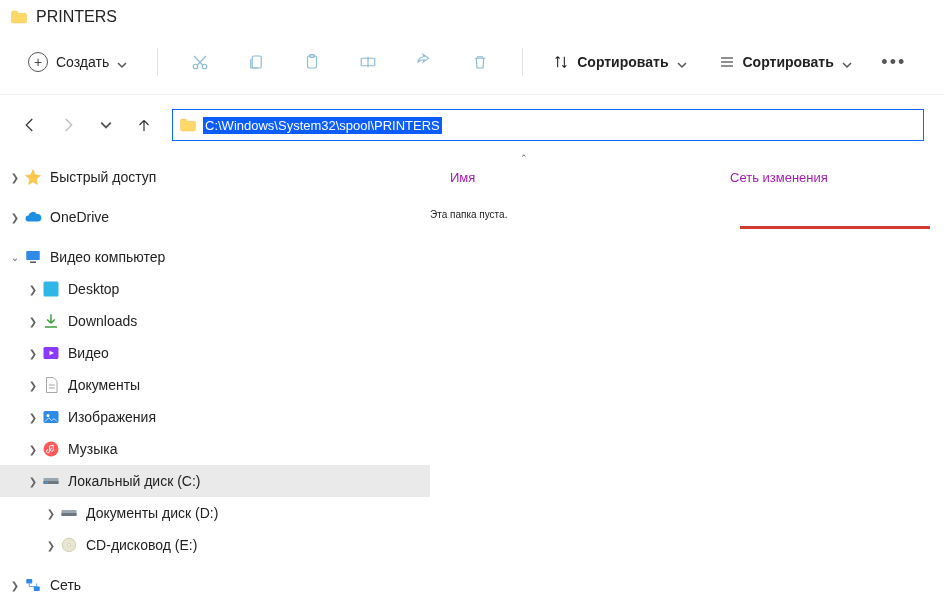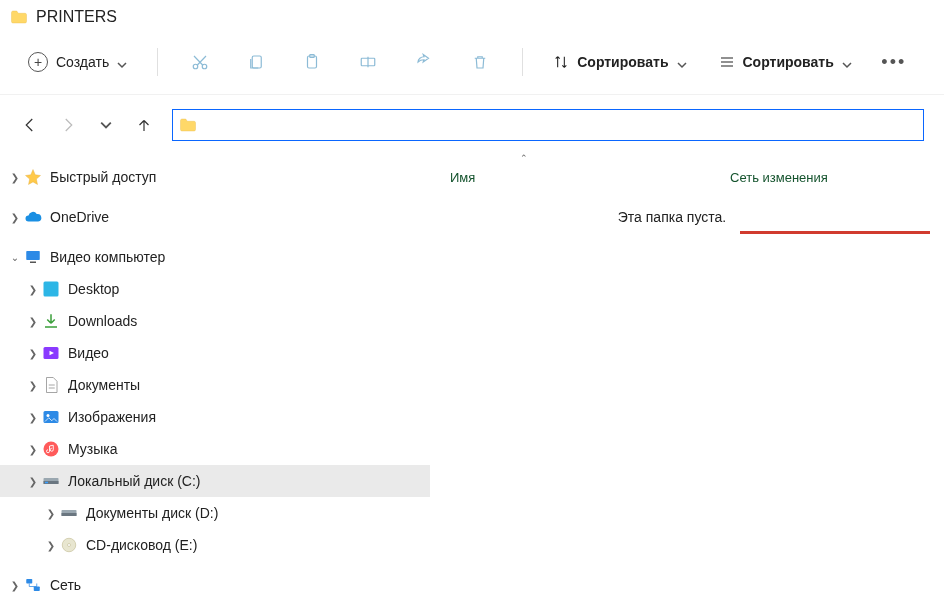--- a/index.html
+++ b/index.html
@@ -39,24 +39,24 @@
   .tree-item.selected { background: #eaeaea; }
   .expander { width: 14px; height: 14px; display: flex; align-items: center; justify-content: center; color: #666; font-size: 10px; margin-right: 2px; }
   .tree-icon { width: 18px; height: 18px; margin-right: 8px; display: flex; align-items: center; justify-content: center; }
   .indent0 { padding-left: 8px; }
   .indent1 { padding-left: 26px; }
   .indent2 { padding-left: 44px; }
 
   
   .content { flex: 1; display: flex; flex-direction: column; padding-top: 6px; }
   .colhead { display: flex; align-items: center; height: 32px; border-bottom: 0; }
-  .colhead .col { font-size: 13px; color: #14532d; padding-left: 20px; display: flex; align-items: center; gap: 8px; }
+  .colhead .col { font-size: 13px; color: #a21caf; padding-left: 20px; display: flex; align-items: center; gap: 8px; }
   .colhead .col.name { width: 280px; }
   .sort-ind { font-size: 9px; color: #666; position: relative; top: -14px; left: 90px; }
-  .empty-msg { text-align: center; padding: 16px 30px 6px 0; color: #222; font-size: 14px; }
+  .empty-msg { text-align: left; padding: 16px 30px 6px 0; color: #222; font-size: 10px; }
   .red-under { height: 3px; background: #d13b2f; width: 190px; margin-left: auto; margin-right: 14px; }
 
   .chevron { width: 10px; height: 10px; }
   .chevron svg { width: 10px; height: 10px; stroke: #555; stroke-width: 1.5; fill: none; }
 </style>
 </head>
 <body>
 
 <div class="titlebar">
   <span class="folder-icon">
@@ -163,20 +163,21 @@
         <path d="M12 20V6m0 0-6 6m6-6 6 6"></path>
       </svg>
   </div>
 
   <div class="addressbar">
     <span class="folder-icon">
       <svg viewBox="0 0 24 24" width="18" height="18">
           <path d="M2 6a2 2 0 0 1 2-2h5l2 3h9a2 2 0 0 1 2 2v9a2 2 0 0 1-2 2H4a2 2 0 0 1-2-2V6z" fill="#ffd868" stroke="#e6b947" stroke-width="0.5"></path>
         </svg>
     </span>
+    <span class="addr-text">C:\Windows\System32\spool\PRINTERS</span>
   </div>
 </div>
 
 <div class="body">
 
   <div class="tree">
 
     <div class="tree-item indent0">
       <span class="expander">❯</span>
       <span class="tree-icon">

